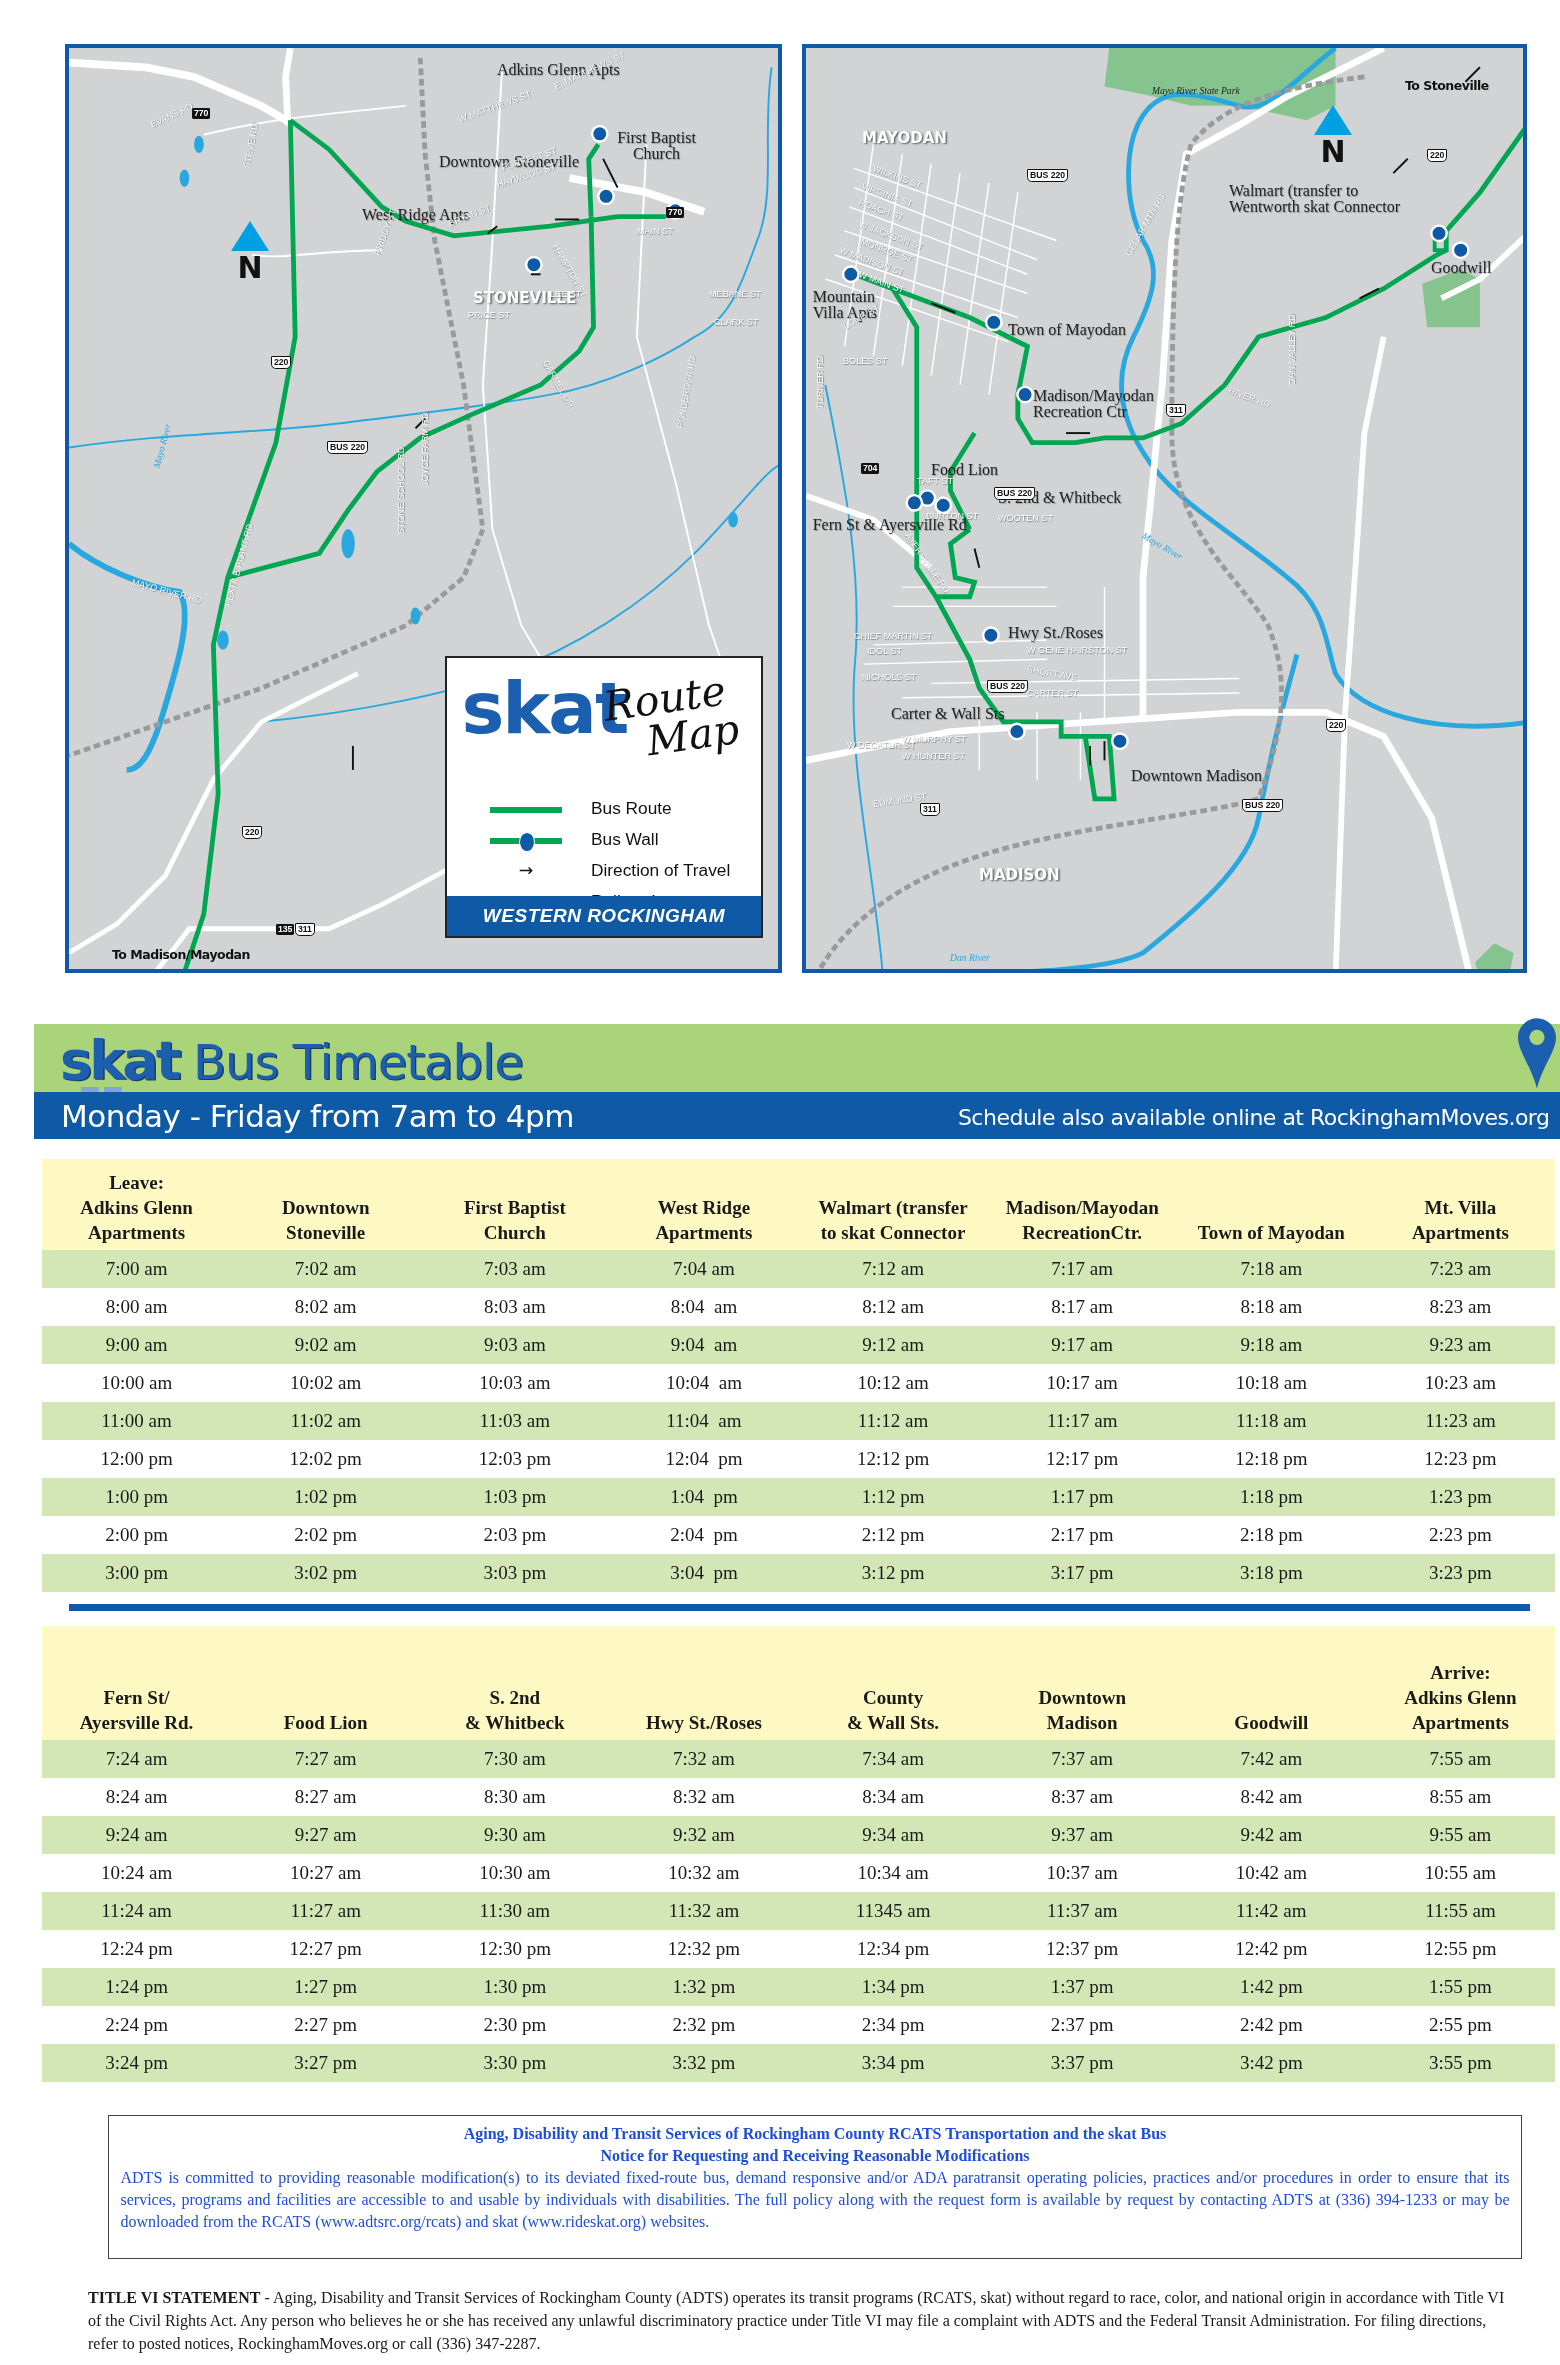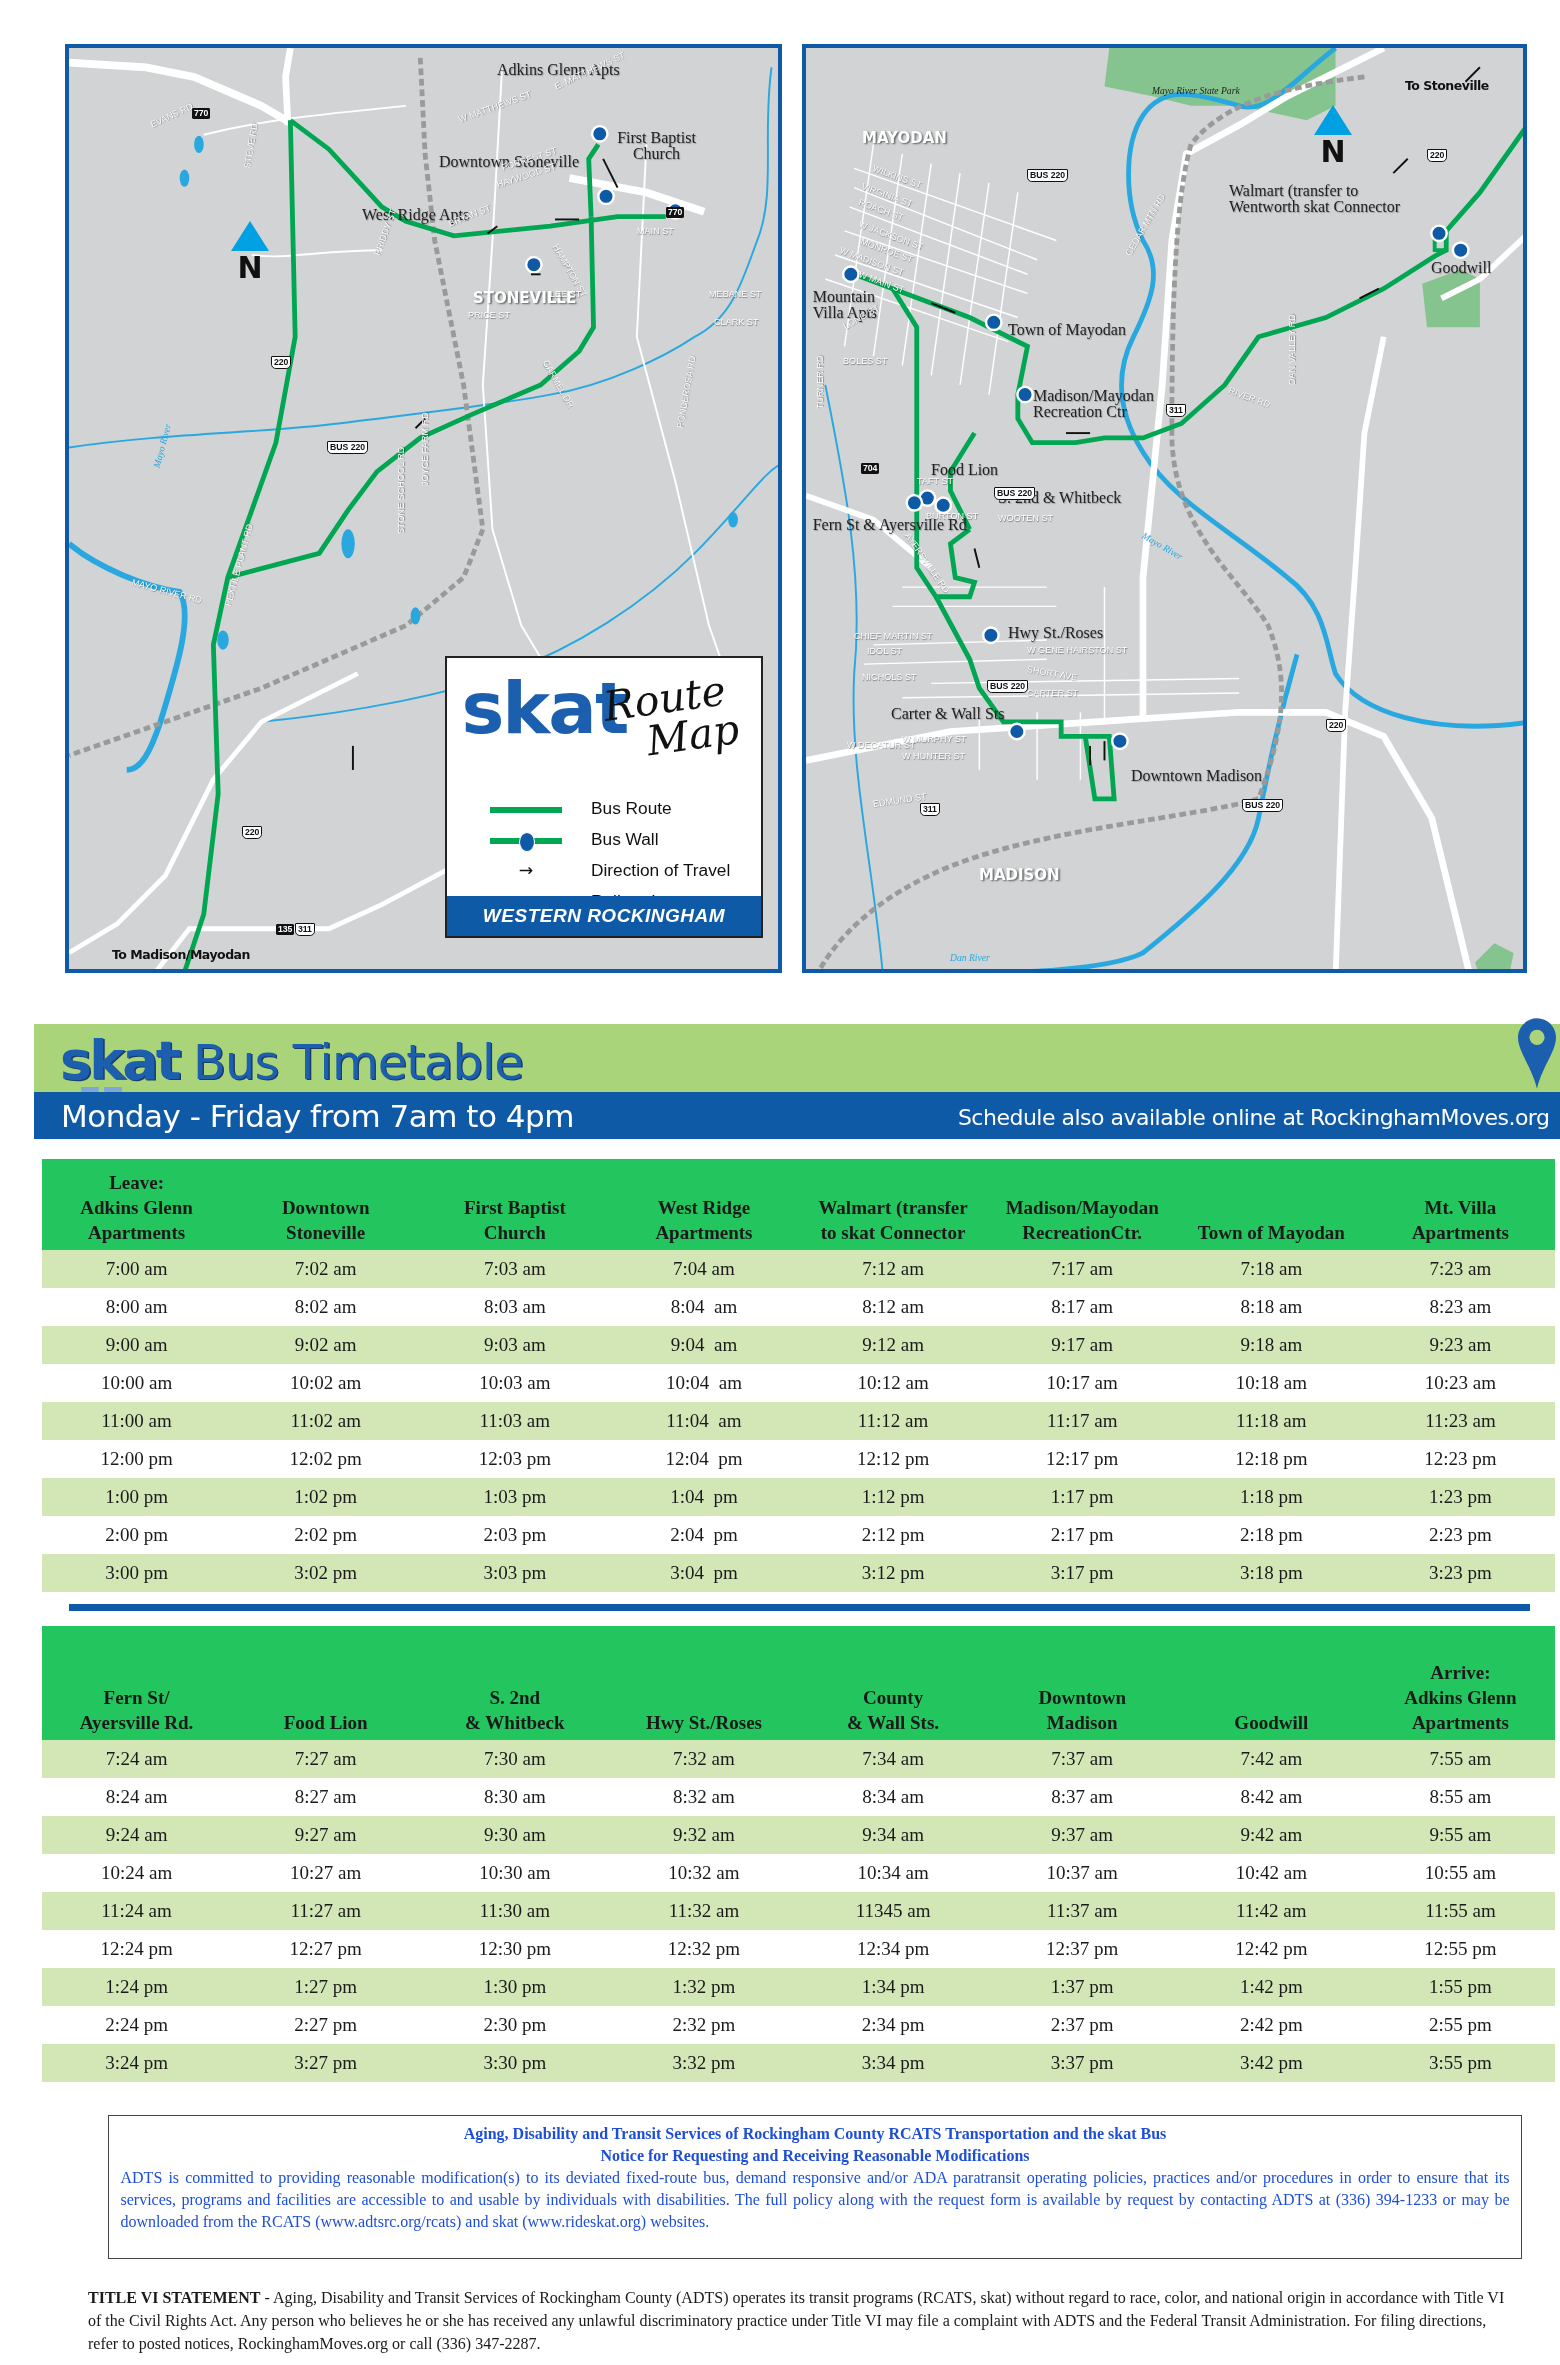--- a/index.html
+++ b/index.html
@@ -91,21 +91,21 @@
     color: #fff; font-family: "DejaVu Sans", sans-serif;
   }
   .banner-blue .days { position: absolute; left: 27px; top: 5.8px; font-size: 31px; letter-spacing: -0.5px; }
   .banner-blue .online { position: absolute; right: 11.5px; top: 12.5px; font-size: 22px; letter-spacing: -0.5px; }
 
   
   .tt { position: absolute; left: 42px; width: 1513px; border-collapse: collapse; table-layout: fixed; }
   #table-1 { top: 1159px; }
   #table-2 { top: 1626px; }
   .tt th {
-    background: #22c55e; font-family: "Liberation Serif", serif; font-weight: bold;
+    background: #fef9c3; font-family: "Liberation Serif", serif; font-weight: bold;
     font-size: 19px; line-height: 25px; color: #1a1a1a; vertical-align: bottom;
     padding: 0 2.9px 4.8px; text-align: center;
   }
   .tt thead tr { height: 91px; }
   #table-2 thead tr { height: 114px; }
   .tt td {
     font-family: "Liberation Serif", serif; font-size: 19px; color: #1a1a1a;
     text-align: center; height: 38px; white-space: pre;
   }
   .tt tbody tr:nth-child(odd) td { background: #d2e6b6; }

